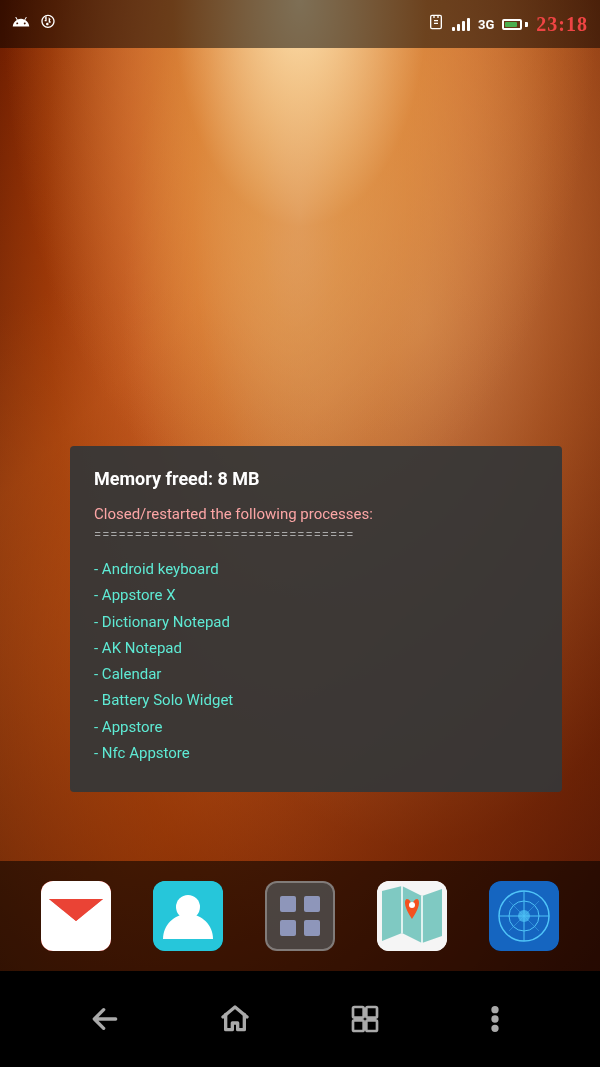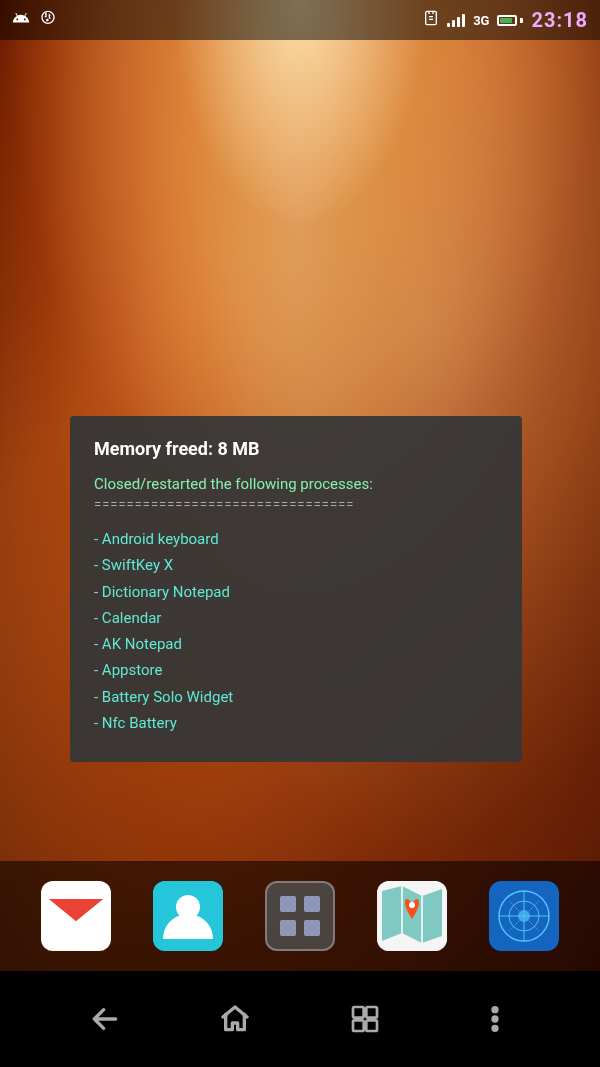--- a/index.html
+++ b/index.html
@@ -40,21 +40,21 @@
       position: absolute;
       top: 0; left: 0; right: 0; bottom: 50%;
       background:
         radial-gradient(ellipse at 50% 0%, rgba(255,230,180,0.9) 0%, rgba(220,140,60,0.6) 30%, transparent 70%);
     }
 
     
     #status-bar {
       position: absolute;
       top: 0; left: 0; right: 0;
-      height: 40px;
+      height: 48px;
       background: rgba(0,0,0,0.5);
       display: flex;
       align-items: center;
       justify-content: space-between;
       padding: 0 12px;
       z-index: 10;
     }
 
     #status-left {
       display: flex;
@@ -67,47 +67,48 @@
       align-items: center;
       gap: 8px;
     }
 
     .status-icon {
       color: #fff;
       font-size: 16px;
     }
 
     #clock {
-      color: #f0abfc;
+      color: #ef4444;
       font-size: 20px;
       font-weight: bold;
       letter-spacing: 1px;
+      font-family: Liberation Serif, serif;
     }
 
     
     #popup-card {
       position: absolute;
-      top: 416px;
+      top: 446px;
       left: 70px;
-      width: 452px;
+      width: 492px;
       background: rgba(55, 55, 55, 0.95);
       border-radius: 4px;
       padding: 22px 24px 26px 24px;
       z-index: 20;
     }
 
     .popup-title {
       color: #ffffff;
       font-size: 18px;
       font-weight: bold;
       margin-bottom: 16px;
     }
 
     .popup-subtitle {
-      color: #86efac;
+      color: #fca5a5;
       font-size: 15px;
       margin-bottom: 4px;
     }
 
     .popup-separator {
       color: #aaaaaa;
       font-size: 13px;
       letter-spacing: 1px;
       margin-bottom: 14px;
     }
@@ -318,27 +319,27 @@
     <span id="clock">23:18</span>
   </div>
 </div>
 
 <div id="popup-card">
   <div class="popup-title">Memory freed: 8 MB</div>
   <div class="popup-subtitle">Closed/restarted the following processes:</div>
   <div class="popup-separator">================================</div>
   <div class="popup-list">
     <div>- Android keyboard</div>
-    <div>- SwiftKey X</div>
+    <div>- Appstore X</div>
     <div>- Dictionary Notepad</div>
+    <div>- AK Notepad</div>
     <div>- Calendar</div>
-    <div>- AK Notepad</div>
+    <div>- Battery Solo Widget</div>
     <div>- Appstore</div>
-    <div>- Battery Solo Widget</div>
-    <div>- Nfc Battery</div>
+    <div>- Nfc Appstore</div>
   </div>
 </div>
 
 <div id="dock">
 
   <div class="dock-icon icon-gmail">
     <span class="icon-gmail-m">M</span>
     <svg style="position:absolute;top:0;left:0;width:100%;height:100%;z-index:2;" viewBox="0 0 70 70" fill="none">
       <rect width="70" height="70" rx="12" fill="white"></rect>
       <path d="M8 18h54l-27 22L8 18z" fill="#EA4335"></path>

